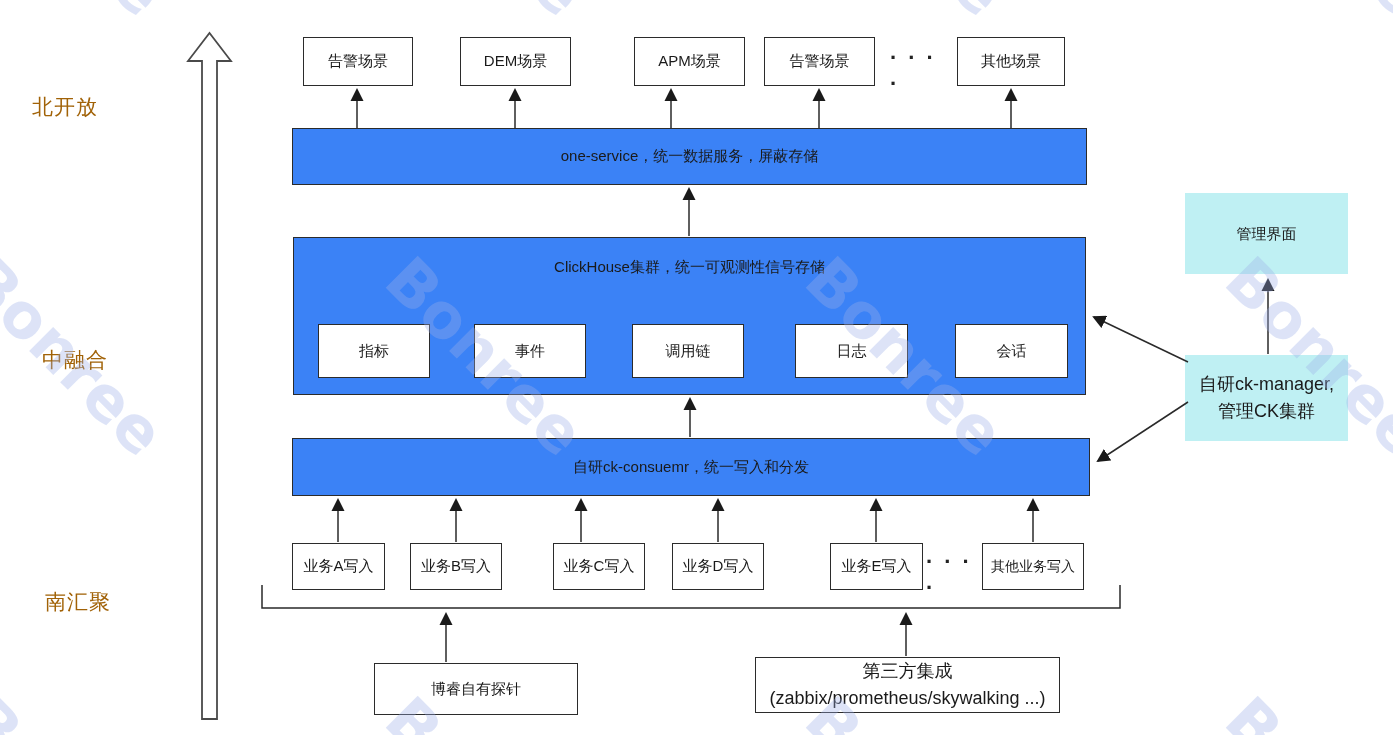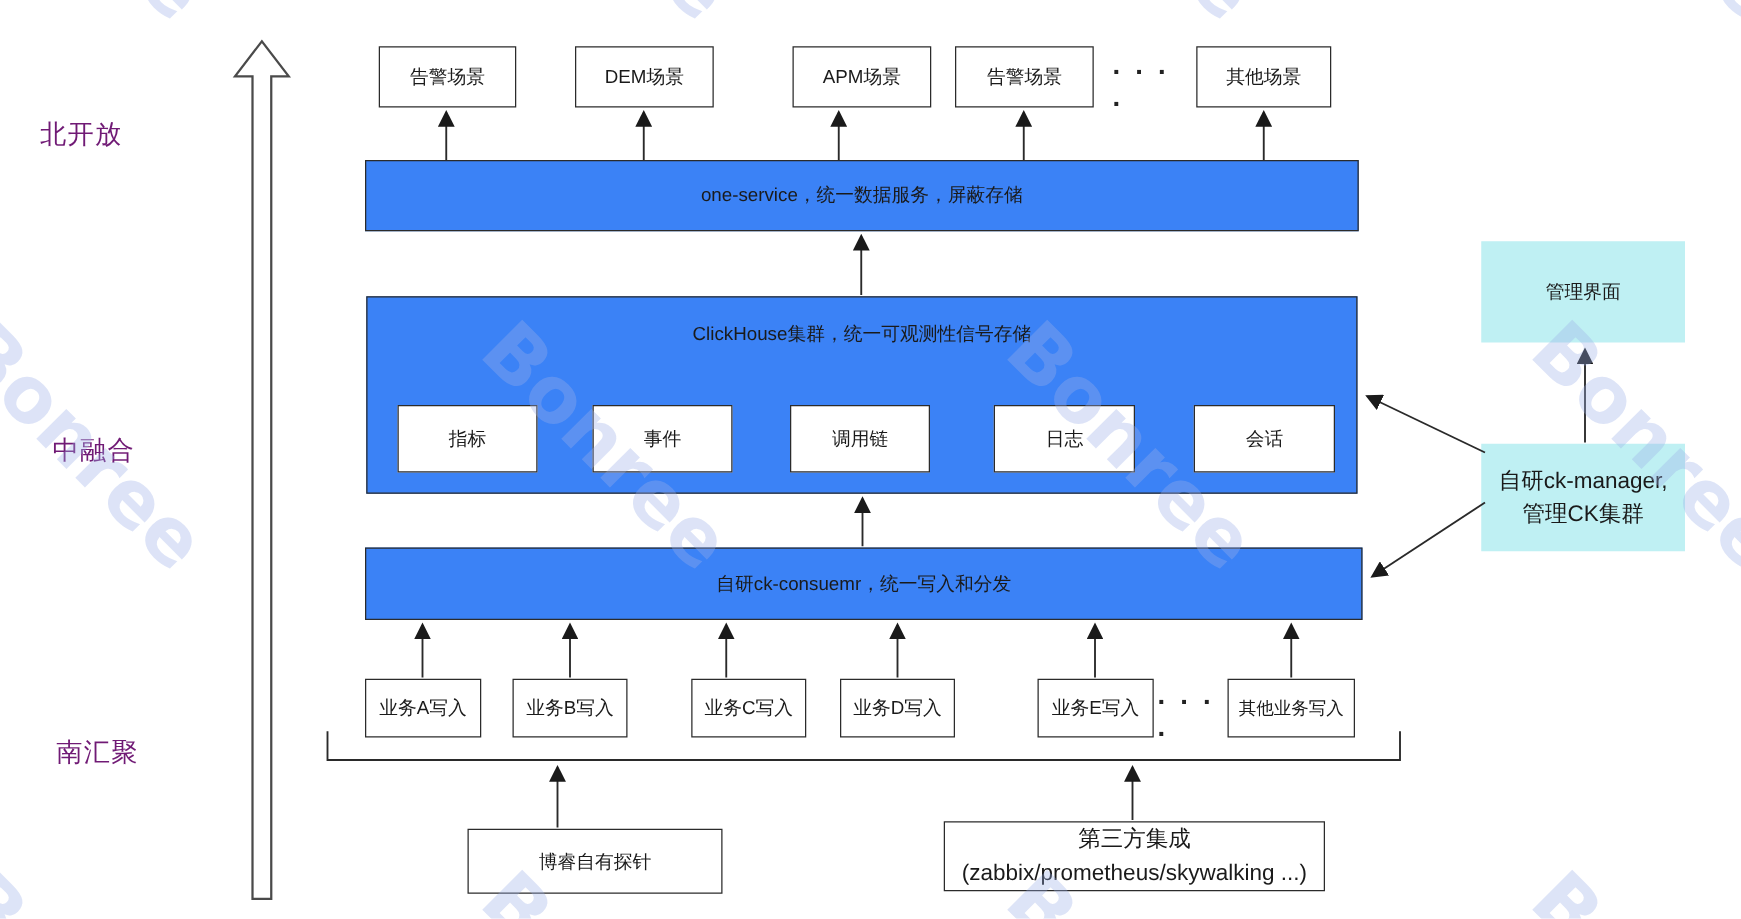--- a/index.html
+++ b/index.html
@@ -6,21 +6,21 @@
   #canvas{position:relative;width:1393px;height:735px;background:#ffffff;overflow:hidden;
           font-family:"Liberation Sans",sans-serif;color:#1a1a1a;}
   .wm{position:absolute;width:250px;text-align:center;font-family:"DejaVu Sans",sans-serif;
       font-weight:bold;font-size:62px;color:#9db0e8;opacity:0.34;transform:rotate(45deg);
       z-index:5;pointer-events:none;user-select:none;}
   .node{position:absolute;display:flex;align-items:center;justify-content:center;
         text-align:center;box-sizing:border-box;z-index:2;}
   .white-box{background:#ffffff;border:1.6px solid #2b2b2b;font-size:15px;}
   .cyan-bar{background:#3b82f6;border:1.6px solid #2b2b2b;font-size:15px;}
   .cyan-plain{background:#bff0f3;border:none;font-size:15px;line-height:1.45;}
-  .layer-label{position:absolute;font-size:21px;letter-spacing:1px;color:#701a75;z-index:2;}
+  .layer-label{position:absolute;font-size:21px;letter-spacing:1px;color:#a16207;z-index:2;}
   .dots{position:absolute;font-size:22px;font-weight:900;letter-spacing:3px;color:#222;
         z-index:2;transform:translateY(-5px);display:flex;align-items:center;justify-content:center;}
   .ch-title{position:absolute;left:0;right:0;top:20px;text-align:center;font-size:15px;}
   .overlay{position:absolute;left:0;top:0;z-index:3;pointer-events:none;}
   .small-line{font-size:18px;line-height:1.5;}
 </style>
 </head>
 <body>
 
 <div id="canvas">

